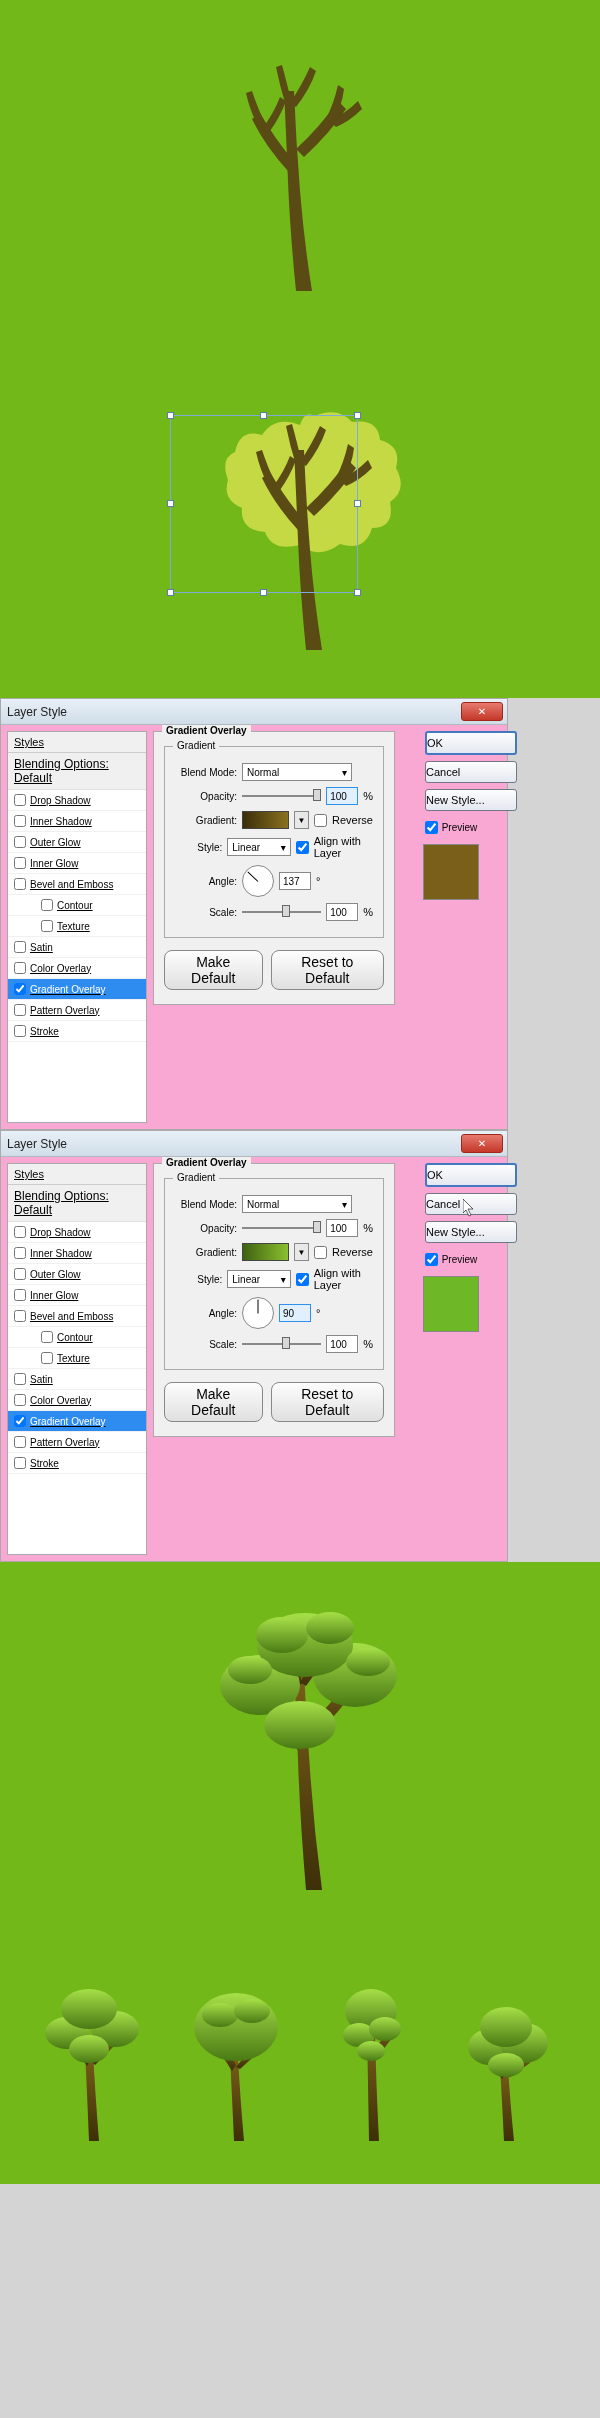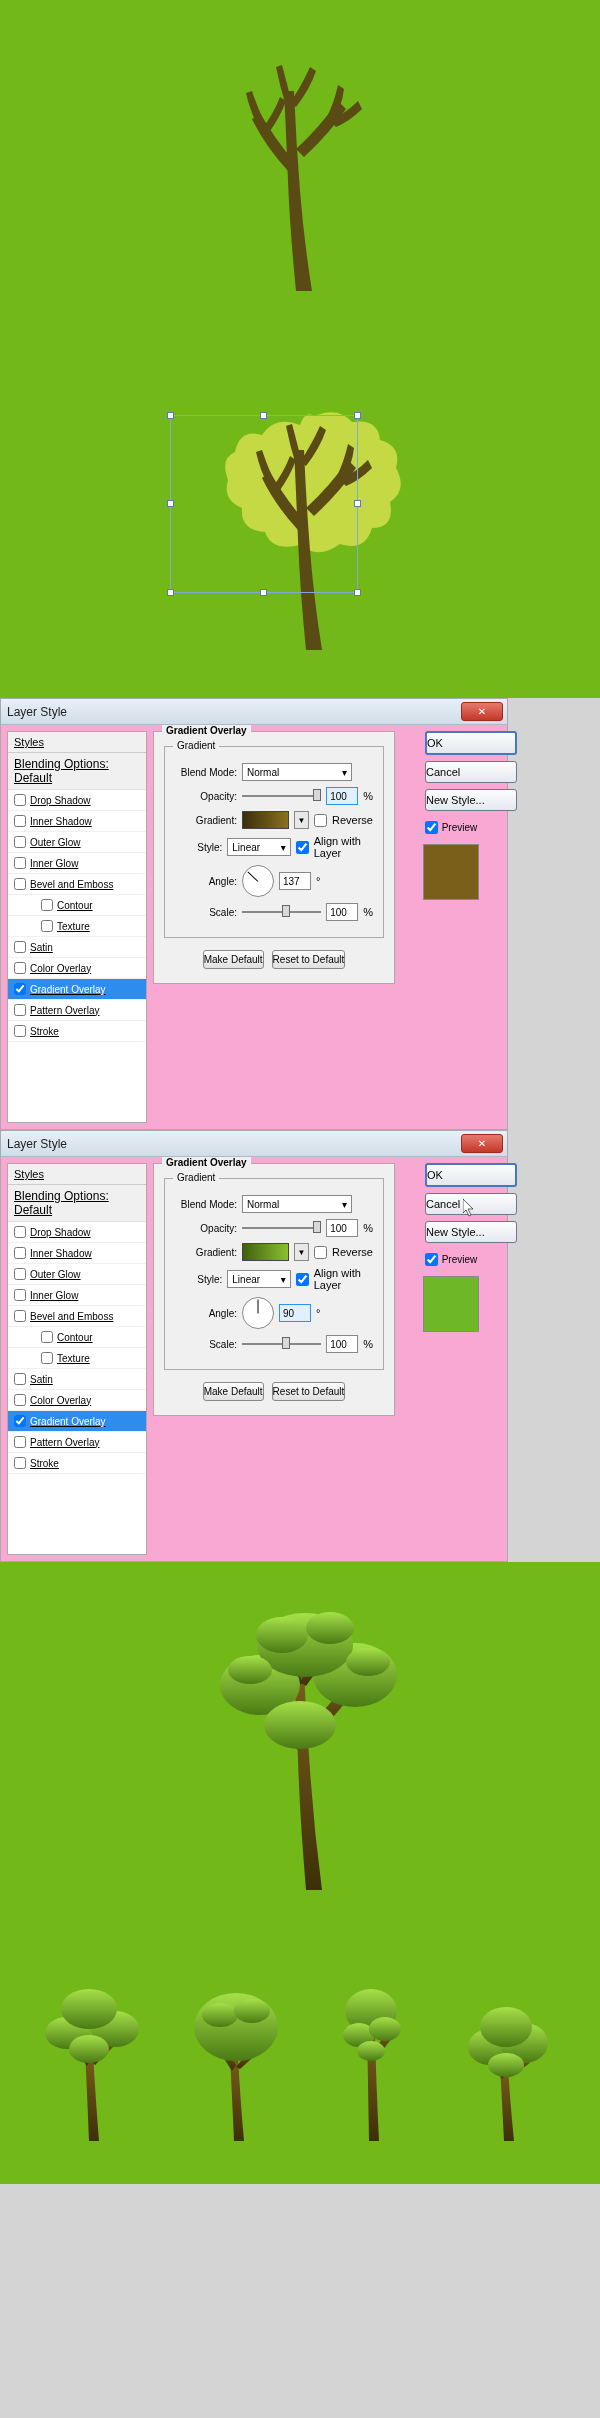--- a/index.html
+++ b/index.html
@@ -41,21 +41,21 @@
 .slider-thumb { position: absolute; width: 8px; height: 12px; background: #d8d8d8; border: 1px solid #666; top: -6px; right: 0; }
 .numfield { width: 32px; height: 18px; border: 1px solid #888; background: #fff; padding: 1px 3px; font-size: 10px; }
 .numfield.hl { border: 1px solid #3090f0; background: #e0f0ff; }
 .gradbar { height: 18px; border: 1px solid #444; flex: 1; max-width: 120px; }
 .grad-brown { background: linear-gradient(to right, #3a2f0a, #8a7020); }
 .grad-green { background: linear-gradient(to right, #3f6010, #8ac030); }
 .dropdown-arrow { width: 15px; height: 18px; border: 1px solid #888; background: #e8e8e8; display: flex; align-items: center; justify-content: center; font-size: 8px; }
 .angle-dial { width: 32px; height: 32px; border: 1px solid #888; border-radius: 50%; background: #fff; position: relative; }
 .angle-line { position: absolute; width: 14px; height: 1px; background: #000; top: 50%; left: 50%; transform-origin: left center; }
 .btn-row { display: flex; gap: 8px; justify-content: center; margin-top: 12px; }
-.dlg-btn { border: 1px solid #888; background: linear-gradient(#fdfdfd, #e0e0e0); padding: 3px 0; font-size: 10px; border-radius: 3px; }
+.dlg-btn { border: 1px solid #888; background: linear-gradient(#fdfdfd, #e0e0e0); padding: 3px 14px; font-size: 14px; border-radius: 8px; }
 .right-panel { width: 100px; display: flex; flex-direction: column; gap: 6px; align-items: center; }
 .right-btn { width: 92px; border: 1px solid #707888; background: linear-gradient(#fdfdfd, #e4e8f0); padding: 4px 0; text-align: left; font-size: 11px; border-radius: 3px; margin-left: 40px; }
 .right-btn.ok { border: 2px solid #4478c0; }
 .swatch { width: 56px; height: 56px; border: 1px solid #888; margin-top: 4px; }
 .swatch-brown { background: #7a5f1a; }
 .swatch-green { background: #6eb828; }
 .preview-row { display: flex; align-items: center; gap: 4px; font-size: 10px; margin-top: 4px; }
 .simple-tree svg { display: block; }
 .cursor { position: absolute; width: 14px; height: 20px; }
 </style>

